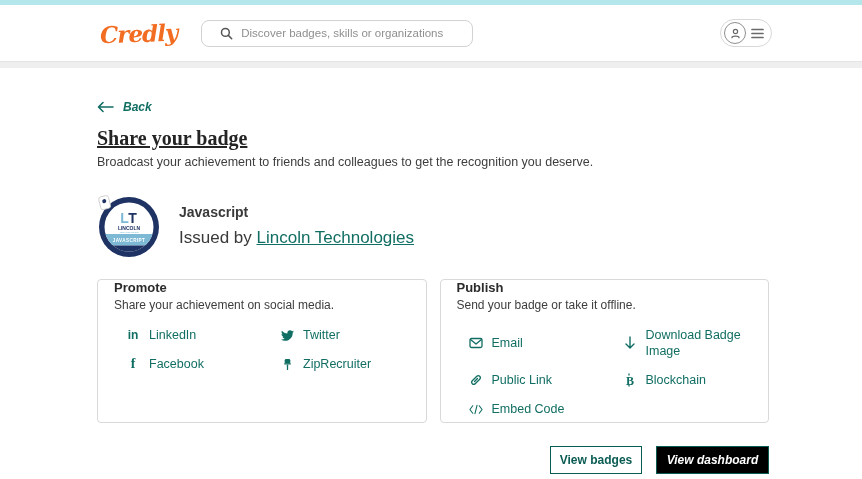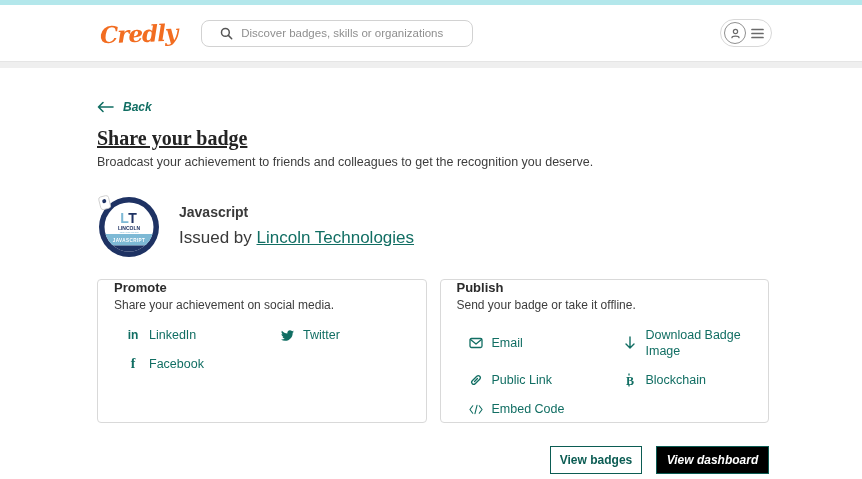--- a/index.html
+++ b/index.html
@@ -168,20 +168,30 @@
                 </svg>
             </span>
             <span>Twitter</span>
           </div>
 
           <div class="share-link">
             <span class="ic txt-ic" style="font-family:'Liberation Serif',serif;font-size:14px;">f</span>
             <span>Facebook</span>
           </div>
 
+          <div class="share-link">
+            <span class="ic">
+              <svg width="13" height="13" viewBox="0 0 14 14" fill="currentColor">
+                <rect x="4" y="1" width="6" height="5" rx="1.5"></rect>
+                <rect x="3.2" y="5.6" width="7.6" height="1.4" rx="0.7"></rect>
+                <rect x="6.3" y="7" width="1.4" height="6" rx="0.7"></rect>
+              </svg>
+            </span>
+            <span>ZipRecruiter</span>
+          </div>
 
         </div>
       </div>
 
       <div class="card">
         <div class="card-title">Publish</div>
         <div class="card-desc">Send your badge or take it offline.</div>
         <div class="link-grid">
 
           <div class="share-link">

